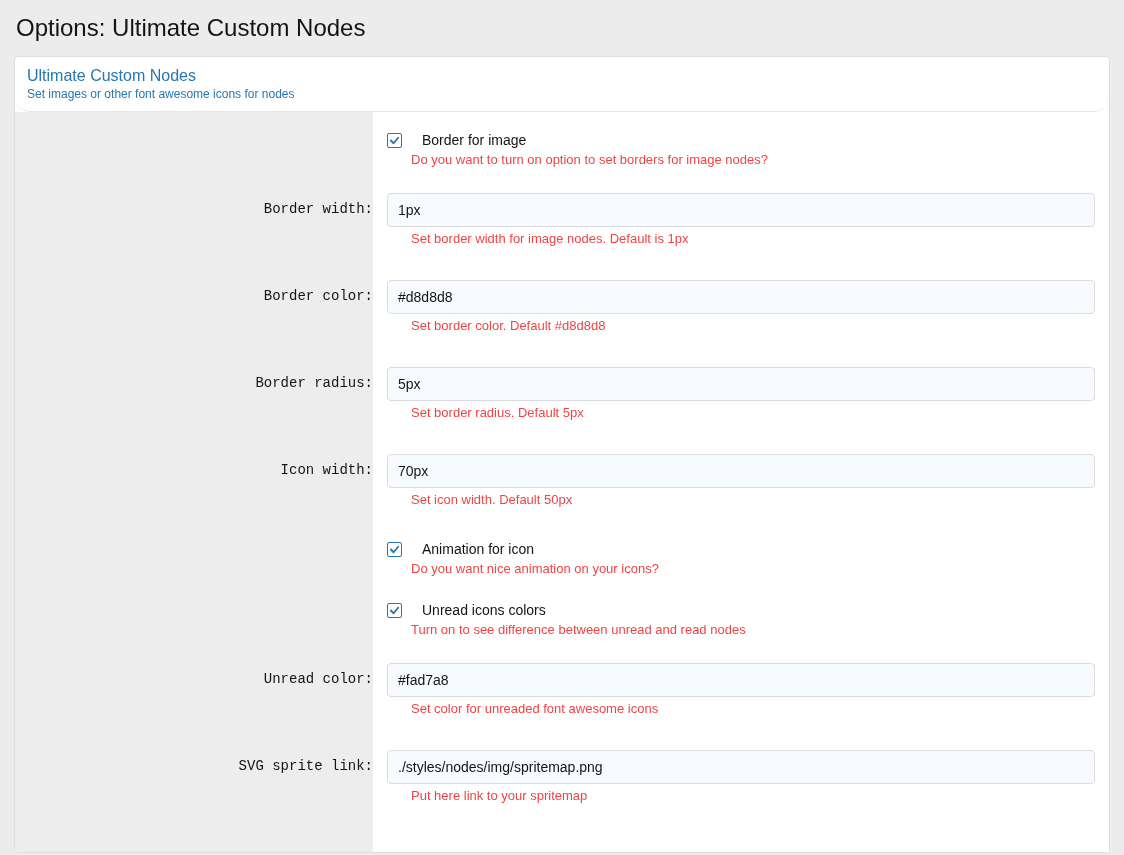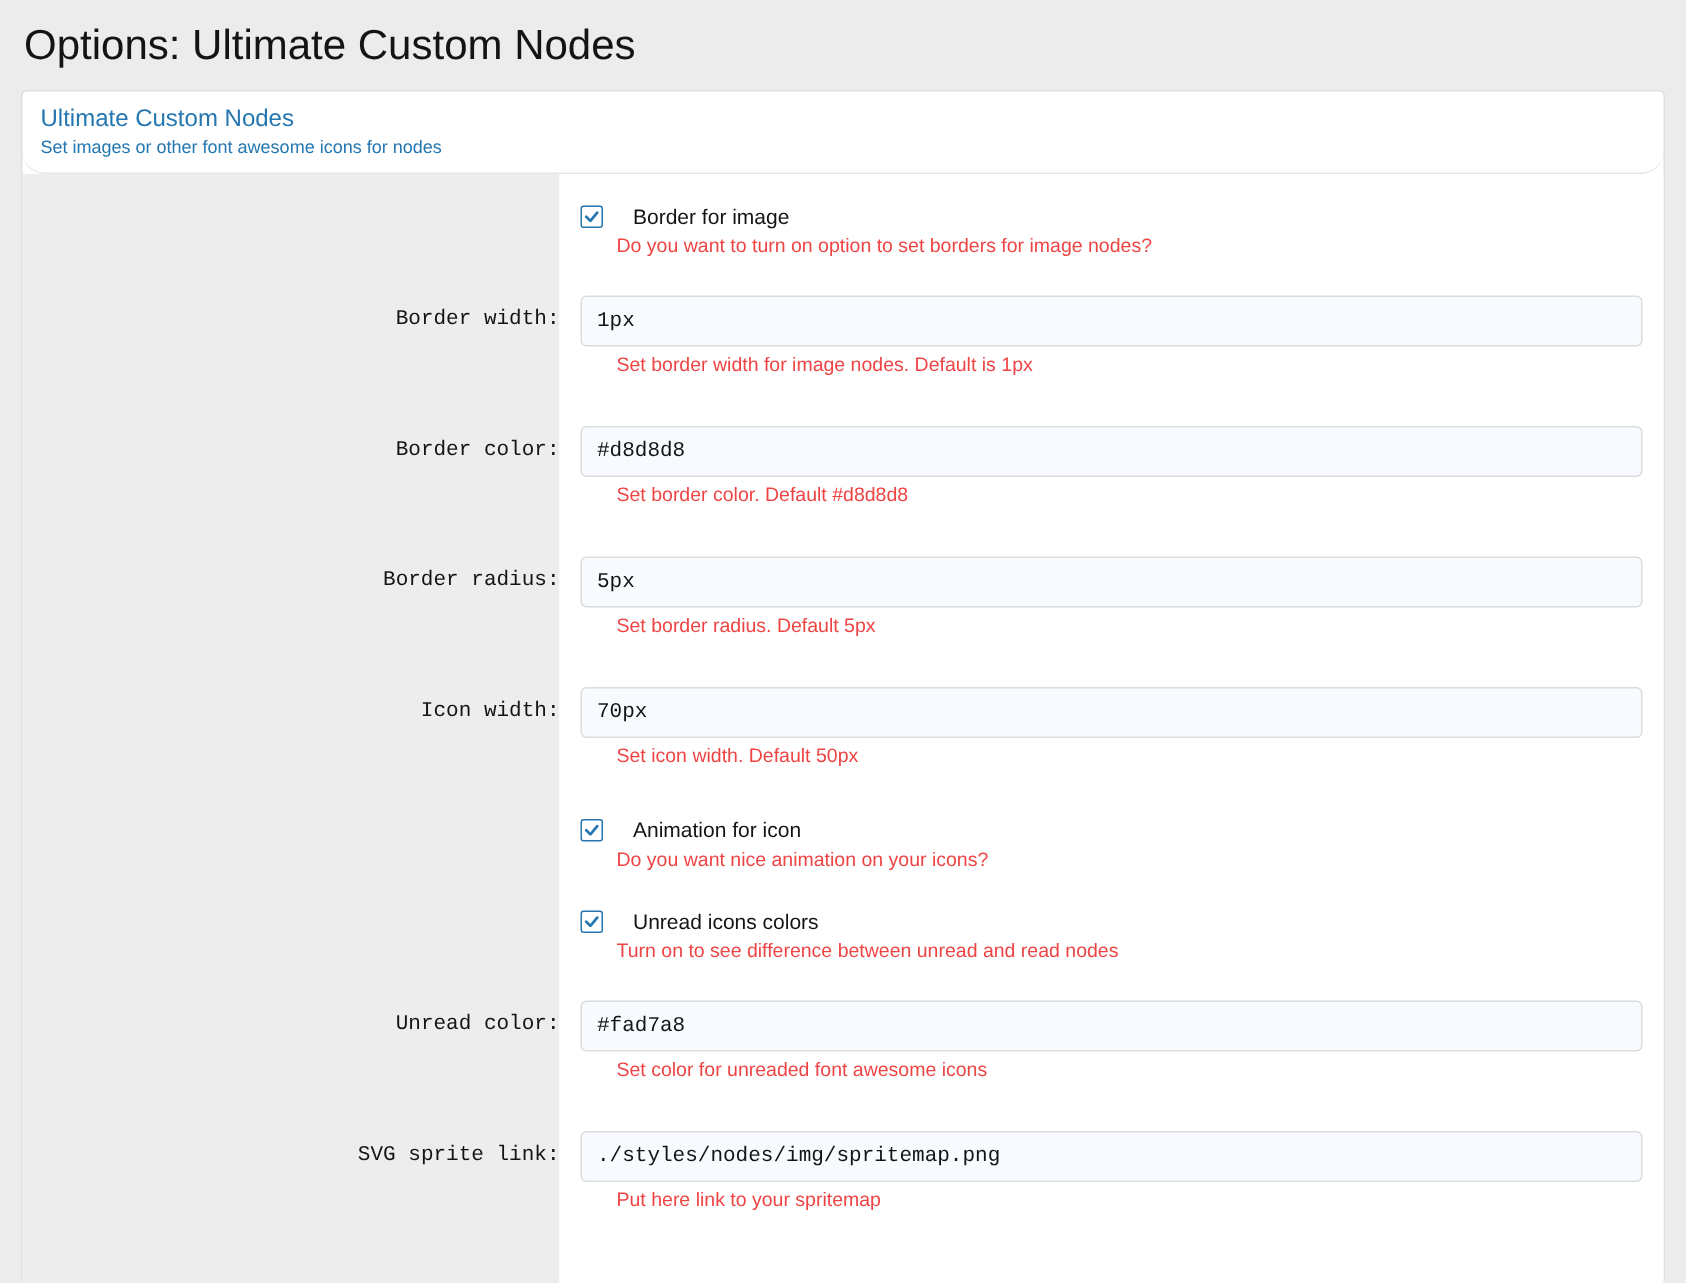--- a/index.html
+++ b/index.html
@@ -10,21 +10,21 @@
     body {
       font-family: "Segoe UI", Arial, sans-serif;
       background: #ececec;
       color: #2c2c2c;
       font-size: 14px;
     }
     .page-wrapper {
       padding: 14px 14px 0 14px;
     }
     .page-title {
-      font-size: 28px;
+      font-size: 24px;
       font-weight: 400;
       color: #141414;
       margin-bottom: 14px;
       padding-left: 2px;
     }
     .panel {
       background: #fff;
       border: 1px solid #dedede;
       border-radius: 4px;
     }
@@ -89,21 +89,21 @@
     }
     .text-input {
       width: 100%;
       height: 34px;
       border: 1px solid #dcdcdc;
       border-radius: 4px;
       background: #f7fbff;
       padding: 0 10px;
       font-size: 14px;
       color: #141414;
-      font-family: Liberation Mono, monospace;
+      font-family: Liberation Sans, sans-serif;
     }
     .row-block {
       margin-bottom: 34px;
     }
     .row-block.less-margin {
       margin-bottom: 26px;
     }
     .input-label-side {
       position: absolute;
       left: -358px;

